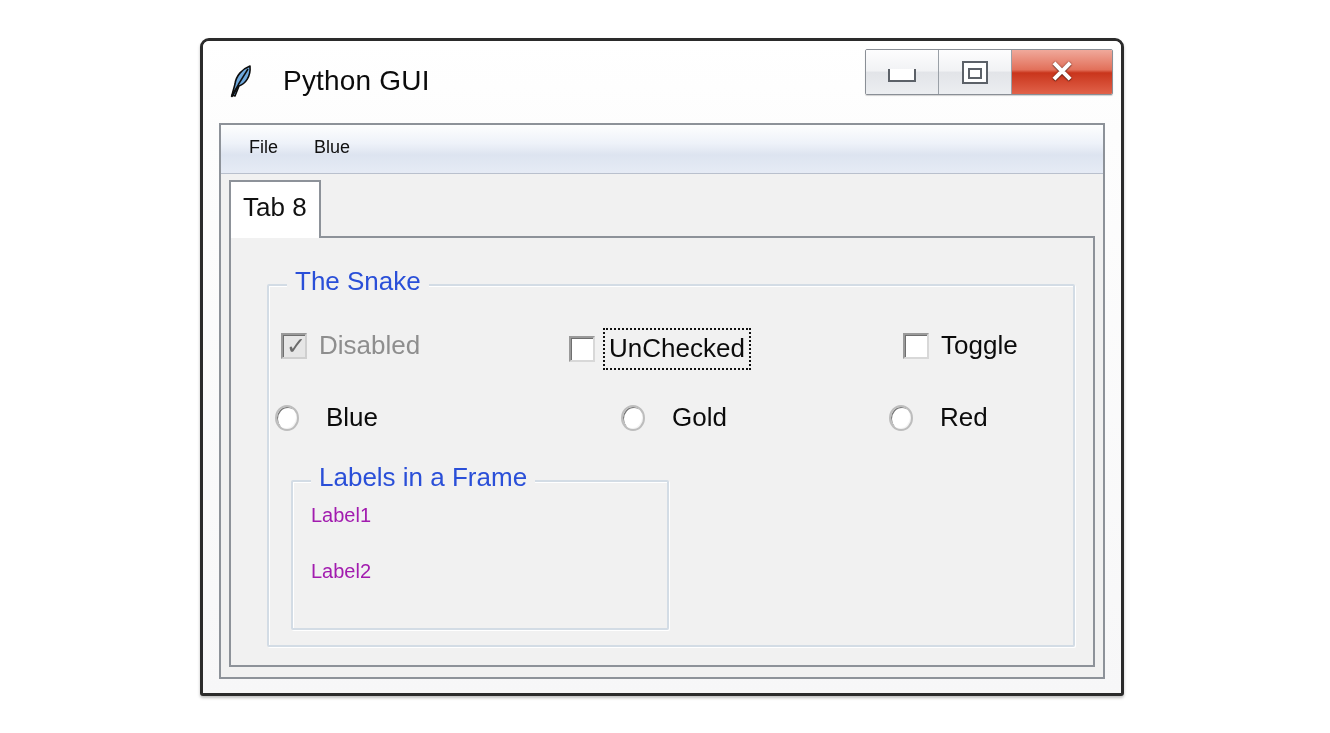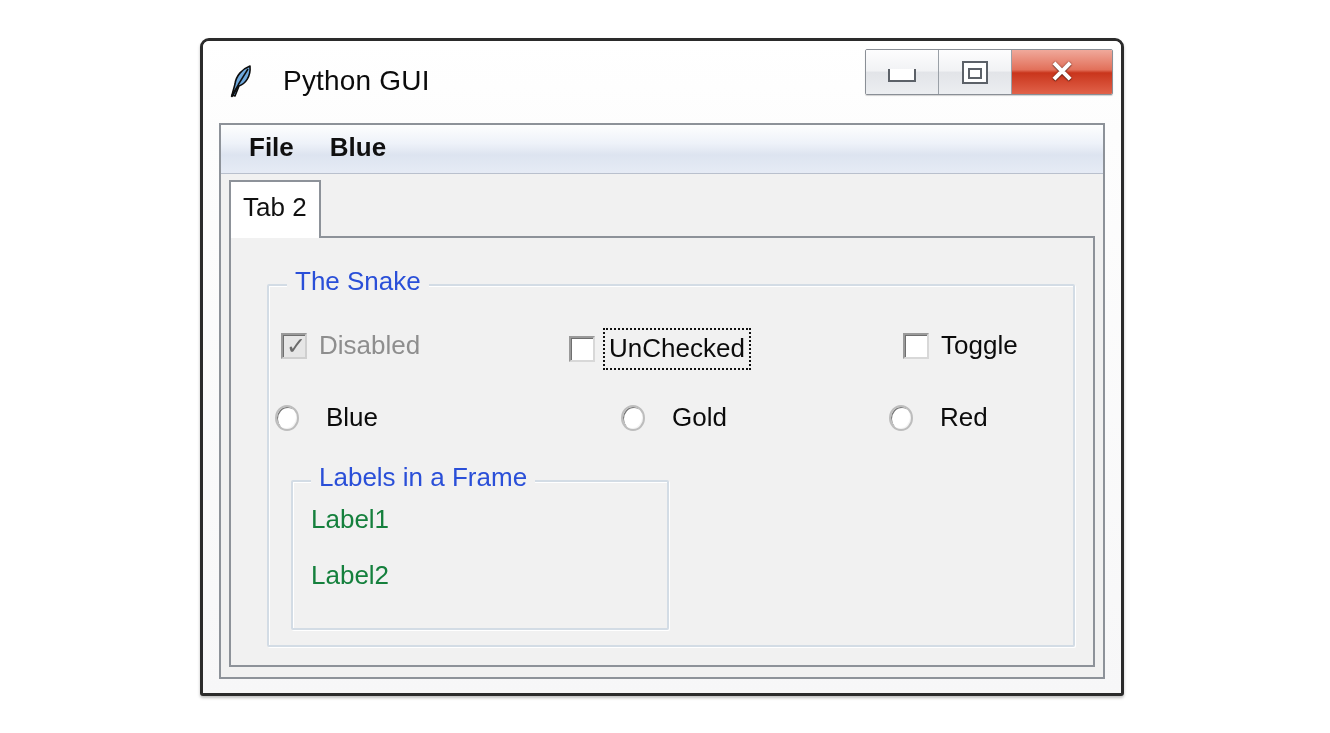--- a/index.html
+++ b/index.html
@@ -97,24 +97,23 @@
   .client-inner { position:absolute; inset:0; background:#f1f1f1; }
 
   
   .menubar {
     position:absolute; left:0; top:0; width:100%; height: 48px;
     background: linear-gradient(180deg,#fdfefe 0%, #eef2f9 38%, #dde4f0 62%, #e6ebf5 100%);
     border-bottom: 1px solid #b9c0cd;
     display:flex; align-items:center;
   }
   .menu-item {
-    font-size: 26px; color:#101010;
+    font-size: 18px; color:#101010;
     padding: 0 0 4px 0; margin-left: 26px;
     white-space: nowrap;
-    font-weight: bold;
   }
   .menu-item:first-child { margin-left: 28px; }
   .menu-item + .menu-item { margin-left: 36px; }
 
   
   .notebook {
     position:absolute; left:0; top: 49px; right:0; bottom:0;
     background:#f1f1f1;
   }
   .tabstrip {
@@ -215,21 +214,21 @@
     border-radius: 50%;
     background: #ffffff;
     border: 2px solid #bdbdbd;
     box-shadow: inset 1px 1px 0 #787878, inset -1px -1px 0 #f4f4f4;
     flex: 0 0 auto;
   }
   .rbox-label { margin-left: 27px; }
 
   .flabel {
     position:absolute;
-    font-size: 26px; color:#15803d;
+    font-size: 20px; color:#a21caf;
     white-space: nowrap;
   }
 </style>
 </head>
 <body>
 
 <div id="root">
 
   <div class="window">
     <div class="window-inner">
@@ -264,21 +263,21 @@
 
           <div class="menubar">
             <span class="menu-item">File</span>
             <span class="menu-item">Blue</span>
           </div>
 
           <div class="notebook">
 
             <div class="tabstrip">
               <div class="tab active">
-                <span>Tab 2</span>
+                <span>Tab 8</span>
               </div>
             </div>
 
             <div class="tabpanel">
 
               <div class="groupbox" id="snake-group">
 
                 <span class="gb-title">The Snake</span>
 
                 <div class="ctl" style="left:12px; top:44px;">

